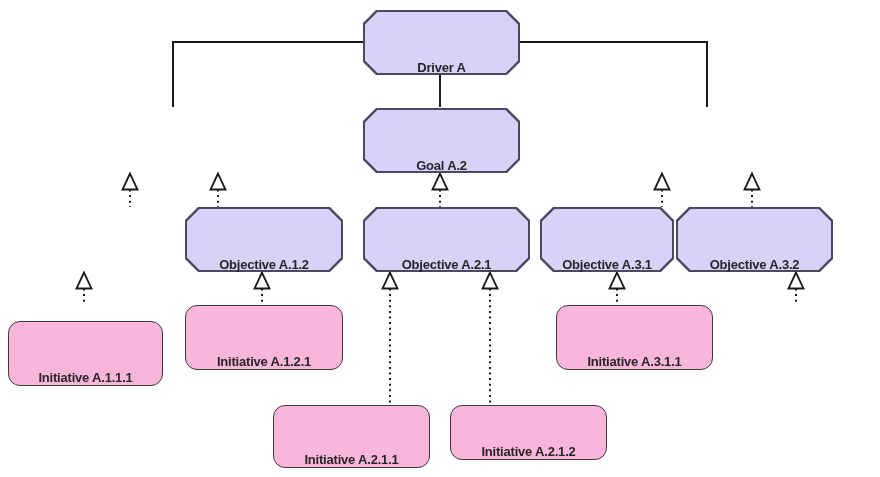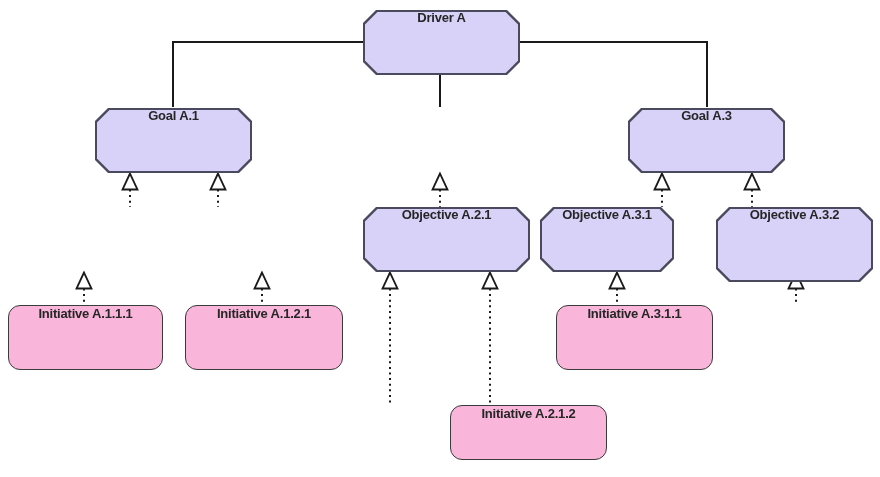--- a/index.html
+++ b/index.html
@@ -17,21 +17,21 @@
     z-index: 1;
   }
   .solid { stroke: #1a1a1a; stroke-width: 2; fill: none; }
   .dot   { stroke: #1a1a1a; stroke-width: 2; fill: none; stroke-dasharray: 2 3.6; }
   .head  { fill: #ffffff; stroke: #1a1a1a; stroke-width: 1.8; stroke-linejoin: miter; }
 
   .node {
     position: absolute;
     z-index: 2;
     display: flex;
-    align-items: flex-start;
+    align-items: flex-end;
     justify-content: center;
   }
   .node .label {
     position: relative;
     z-index: 3;
     font-size: 13px;
     font-weight: bold;
     color: #262626;
     letter-spacing: -0.2px;
     text-align: center;
@@ -117,54 +117,57 @@
       <line class="dot" x1="796" y1="288.5" x2="796" y2="305"></line>
     </g>
   </svg>
 
   <div class="node octagon" style="left:363px; top:10px; width:157px; height:65px">
     <div class="shape-border"></div>
     <div class="shape-fill"></div>
     <span class="label">Driver A</span>
   </div>
 
-  <div class="node octagon" style="left:95px; top:108px; width:157px; height:65px">
+  <div class="node octagon" style="left:363px; top:108px; width:157px; height:65px">
     <div class="shape-border"></div>
     <div class="shape-fill"></div>
-    <span class="label">Goal A.1</span>
+    <span class="label">Goal A.2</span>
   </div>
-  <div class="node octagon" style="left:628px; top:108px; width:157px; height:65px">
+
+  <div class="node octagon" style="left:185px; top:207px; width:158px; height:65px">
     <div class="shape-border"></div>
     <div class="shape-fill"></div>
-    <span class="label">Goal A.3</span>
+    <span class="label">Objective A.1.2</span>
   </div>
-
   <div class="node octagon" style="left:363px; top:207px; width:167px; height:65px">
     <div class="shape-border"></div>
     <div class="shape-fill"></div>
     <span class="label">Objective A.2.1</span>
   </div>
   <div class="node octagon" style="left:540px; top:207px; width:134px; height:65px">
     <div class="shape-border"></div>
     <div class="shape-fill"></div>
     <span class="label">Objective A.3.1</span>
   </div>
-  <div class="node octagon" style="left:716px; top:207px; width:157px; height:75px">
+  <div class="node octagon" style="left:676px; top:207px; width:157px; height:65px">
     <div class="shape-border"></div>
     <div class="shape-fill"></div>
     <span class="label">Objective A.3.2</span>
   </div>
 
-  <div class="node rounded" style="left:8px; top:305px; width:155px; height:65px">
+  <div class="node rounded" style="left:8px; top:321px; width:155px; height:65px">
     <span class="label">Initiative A.1.1.1</span>
   </div>
   <div class="node rounded" style="left:185px; top:305px; width:158px; height:65px">
     <span class="label">Initiative A.1.2.1</span>
   </div>
   <div class="node rounded" style="left:556px; top:305px; width:157px; height:65px">
     <span class="label">Initiative A.3.1.1</span>
   </div>
 
+  <div class="node rounded" style="left:273px; top:405px; width:157px; height:63px">
+    <span class="label">Initiative A.2.1.1</span>
+  </div>
   <div class="node rounded" style="left:450px; top:405px; width:157px; height:55px">
     <span class="label">Initiative A.2.1.2</span>
   </div>
 
 </div>
 
 </body></html>

